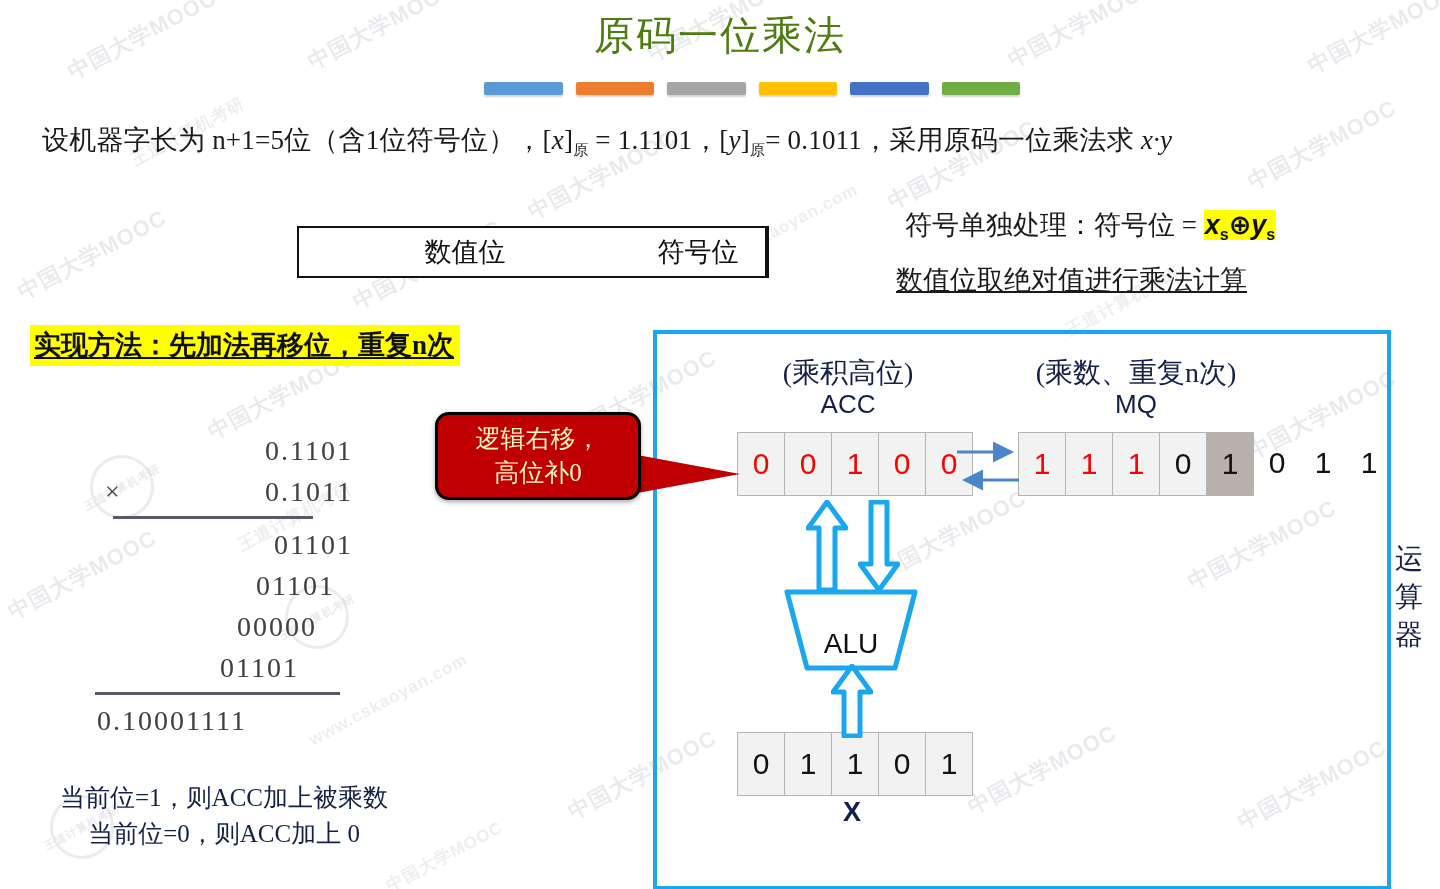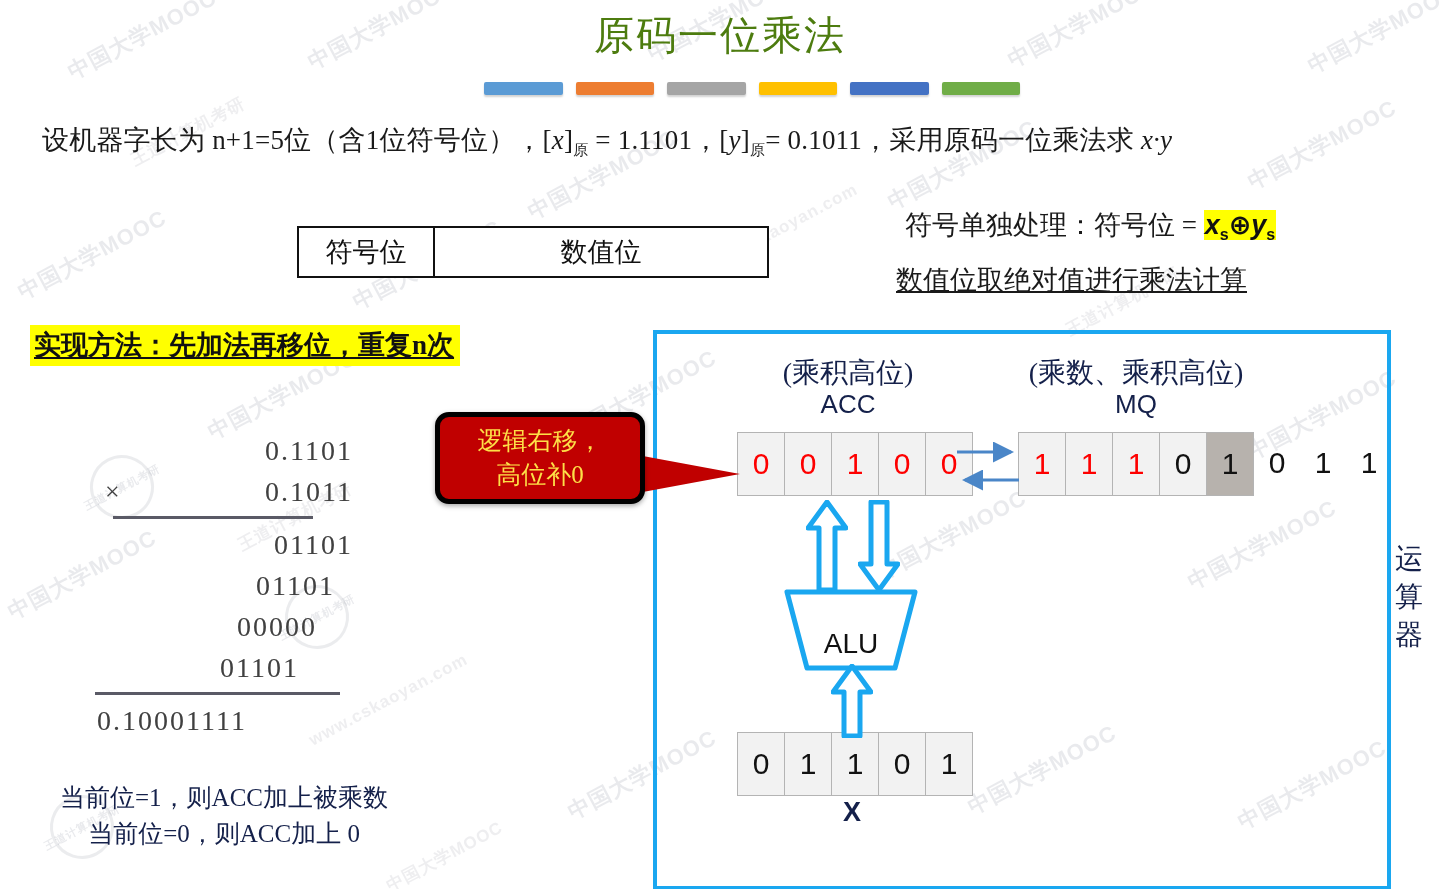--- a/index.html
+++ b/index.html
@@ -127,24 +127,24 @@
   
   #alu{position:absolute;left:783px;top:588px;z-index:11;}
   #alu-text{
     position:absolute;left:783px;top:608px;width:136px;text-align:center;z-index:12;
     font-family:"Liberation Sans","DejaVu Sans",sans-serif;font-size:28px;color:#111;margin-top:20px;
   }
   .fatarrow{position:absolute;z-index:11;}
   
   #callout{
     position:absolute;left:435px;top:412px;width:200px;height:82px;z-index:14;
-    background:#c00000;border-radius:14px;border:5px solid #000000;
+    background:#c00000;border-radius:14px;border:3px solid #000000;
     box-shadow:0 2px 5px rgba(0,0,0,.35);
     display:flex;flex-direction:column;align-items:center;justify-content:center;
-    color:#fde047;font-size:25px;line-height:34px;
+    color:#fef9c3;font-size:25px;line-height:34px;
   }
   #callout-tail{position:absolute;left:632px;top:448px;z-index:13;}
 </style>
 </head>
 <body>
 
 <div id="watermarks">
   <div class="wm" style="left:60px;top:20px;">中国大学MOOC</div>
   <div class="wm" style="left:300px;top:10px;">中国大学MOOC</div>
   <div class="wm" style="left:640px;top:2px;">中国大学MOOC</div>
@@ -181,22 +181,22 @@
   <div class="bar" style="background:#ed7d31"></div>
   <div class="bar" style="background:#a5a5a5"></div>
   <div class="bar" style="background:#ffc000"></div>
   <div class="bar" style="background:#4472c4"></div>
   <div class="bar" style="background:#70ad47"></div>
 </div>
 
 <div id="problem"><span>设机器字长为 n+1=5位（含1位符号位），[</span><span class="it">x</span><span>]</span><span class="sub">原</span><span> = 1.1101，[</span><span class="it">y</span><span>]</span><span class="sub">原</span><span>= 0.1011，采用原码一位乘法求 </span><span class="it">x·y</span></div>
 
 <div id="bitfield">
+  <div class="cell c-value">数值位</div>
   <div class="cell c-sign">符号位</div>
-  <div class="cell c-value">数值位</div>
 </div>
 
 <div id="note-sign"><span>符号单独处理：符号位 = </span><span class="hl"><span>x</span><span class="sb">s</span><span>⊕</span><span>y</span><span class="sb">s</span></span></div>
 
 <div id="note-abs">数值位取绝对值进行乘法计算</div>
 
 <div id="method">实现方法：先加法再移位，重复n次</div>
 
 <div id="longmul">
   <div class="row pad1">0.1101</div>
@@ -218,21 +218,21 @@
 </div>
 
 <div id="datapath"></div>
 <div id="alu-label">运算器</div>
 
 <div class="reg-cap" id="cap-acc">
   <span class="paren">(乘积高位)</span>
   <span class="nm">ACC</span>
 </div>
 <div class="reg-cap" id="cap-mq">
-  <span class="paren">(乘数、乘积高位)</span>
+  <span class="paren">(乘数、重复n次)</span>
   <span class="nm">MQ</span>
 </div>
 
 <div class="reg" id="reg-acc">
   <div class="cell red">0</div>
   <div class="cell red">0</div>
   <div class="cell red">1</div>
   <div class="cell red">0</div>
   <div class="cell red">0</div>
 </div>

